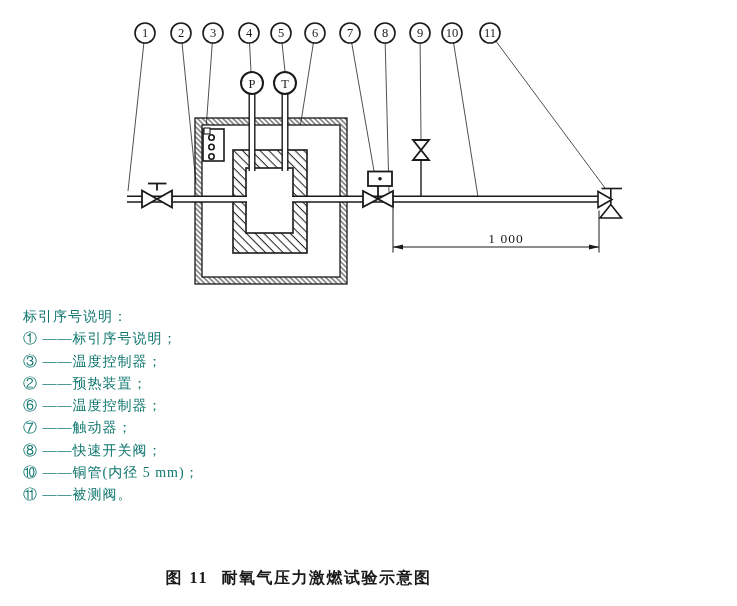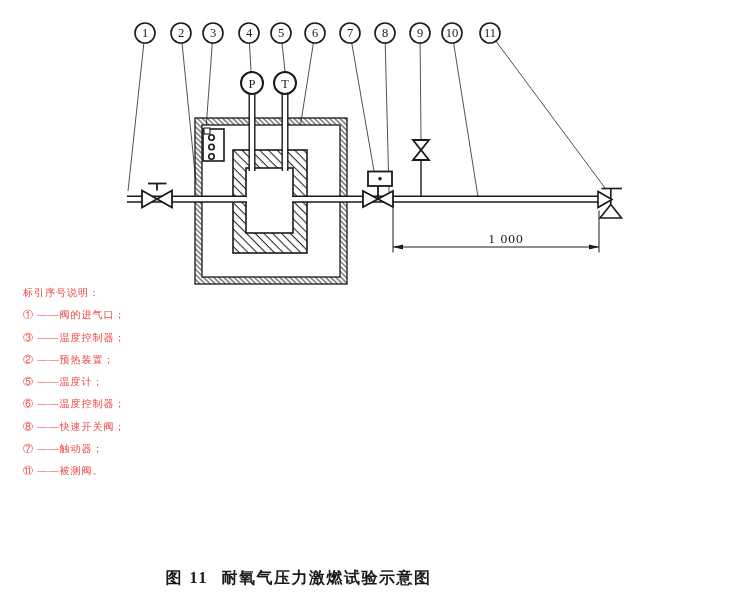--- a/index.html
+++ b/index.html
@@ -1,20 +1,20 @@
 <!DOCTYPE html>
 <html><head>
 <meta charset="utf-8">
 <style>
   html,body{margin:0;padding:0;background:#ffffff;}
   .page{position:relative;width:737px;height:606px;background:#ffffff;overflow:hidden;
         font-family:"Liberation Serif","DejaVu Serif",serif;color:#1a1a1a;}
   .diagram-svg{position:absolute;left:0;top:0;}
-  .legend{position:absolute;left:23px;top:282px;font-size:10px;line-height:22.3px;
-          letter-spacing:1px;color:#ef4444;}
+  .legend{position:absolute;left:23px;top:306px;font-size:14px;line-height:22.3px;
+          letter-spacing:1px;color:#0f766e;}
   .legend-row{white-space:nowrap;}
   .caption{position:absolute;left:0;top:568px;width:587px;text-align:center;
            font-weight:bold;font-size:16px;letter-spacing:1.5px;padding-left:10px;box-sizing:border-box;}
   .cap-prefix{margin-right:13px;letter-spacing:2px;}
   svg text{font-family:"Liberation Serif","DejaVu Serif",serif;fill:#1a1a1a;}
 </style>
 </head>
 <body>
 
 <div class="page">
@@ -171,27 +171,27 @@
         </g>
       <g>
           <circle cx="490" cy="33" r="10" fill="#ffffff" stroke="#1a1a1a" stroke-width="1.6"></circle>
           <text x="490" y="37.4" text-anchor="middle">11</text>
         </g>
     </g>
   </svg>
 
   <div class="legend">
     <div class="legend-row">标引序号说明：</div>
-    <div class="legend-row">① ——阀的进气口；</div>
+    <div class="legend-row">① ——标引序号说明；</div>
     <div class="legend-row">③ ——温度控制器；</div>
     <div class="legend-row">② ——预热装置；</div>
-    <div class="legend-row">⑤ ——温度计；</div>
     <div class="legend-row">⑥ ——温度控制器；</div>
+    <div class="legend-row">⑦ ——触动器；</div>
     <div class="legend-row">⑧ ——快速开关阀；</div>
-    <div class="legend-row">⑦ ——触动器；</div>
+    <div class="legend-row">⑩ ——铜管(内径 5 mm)；</div>
     <div class="legend-row">⑪ ——被测阀。</div>
   </div>
 
   <div class="caption">
     <span class="cap-prefix">图 11</span><span>耐氧气压力激燃试验示意图</span>
   </div>
 
 </div>
 
 </body></html>

